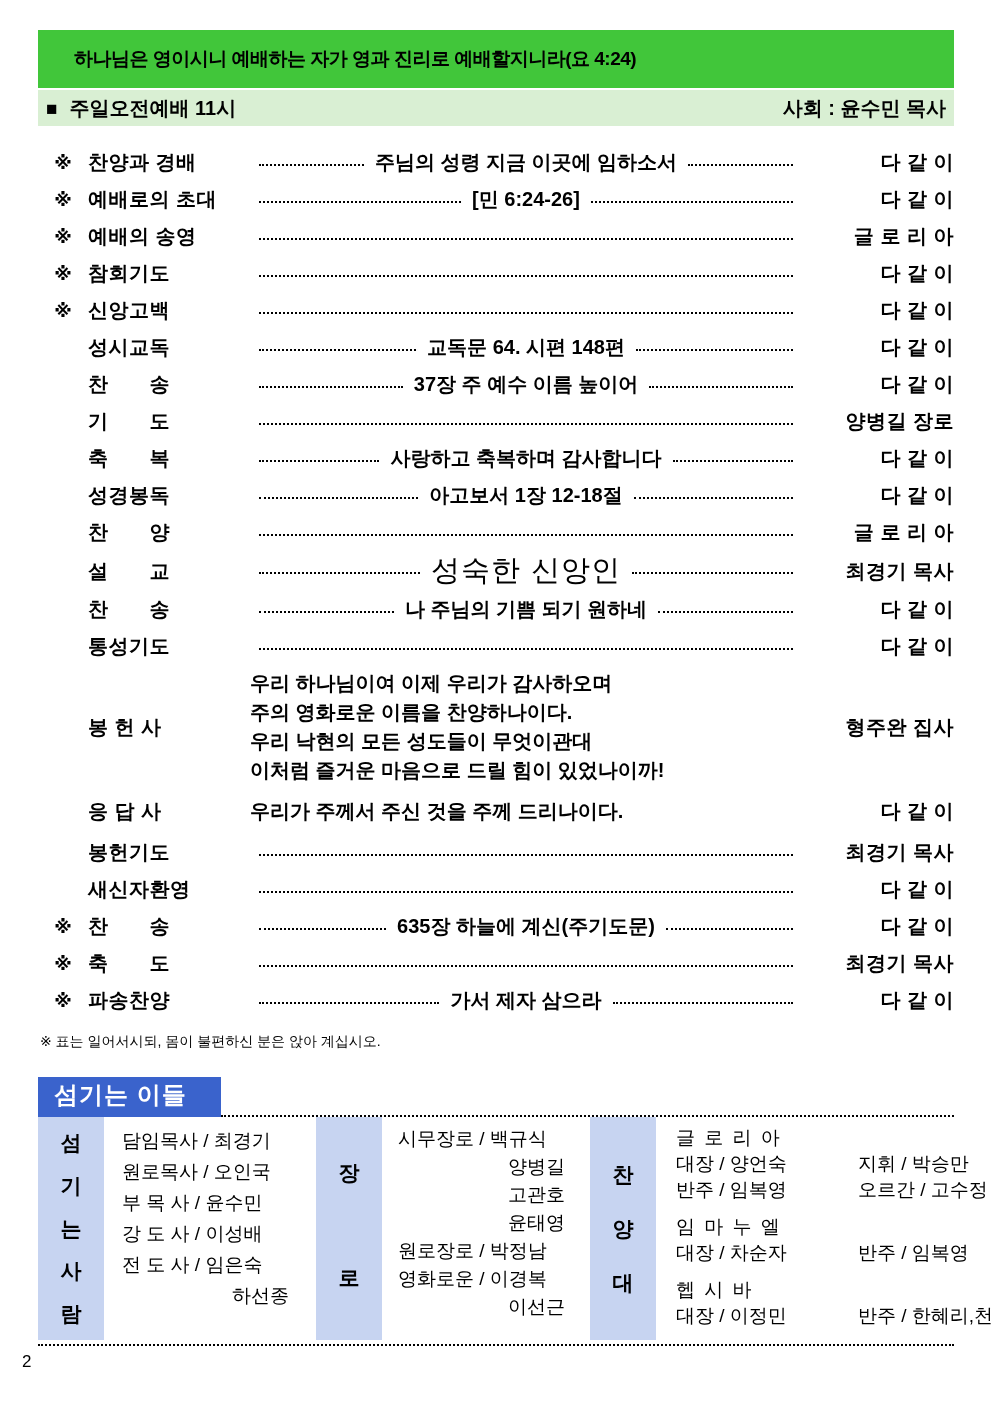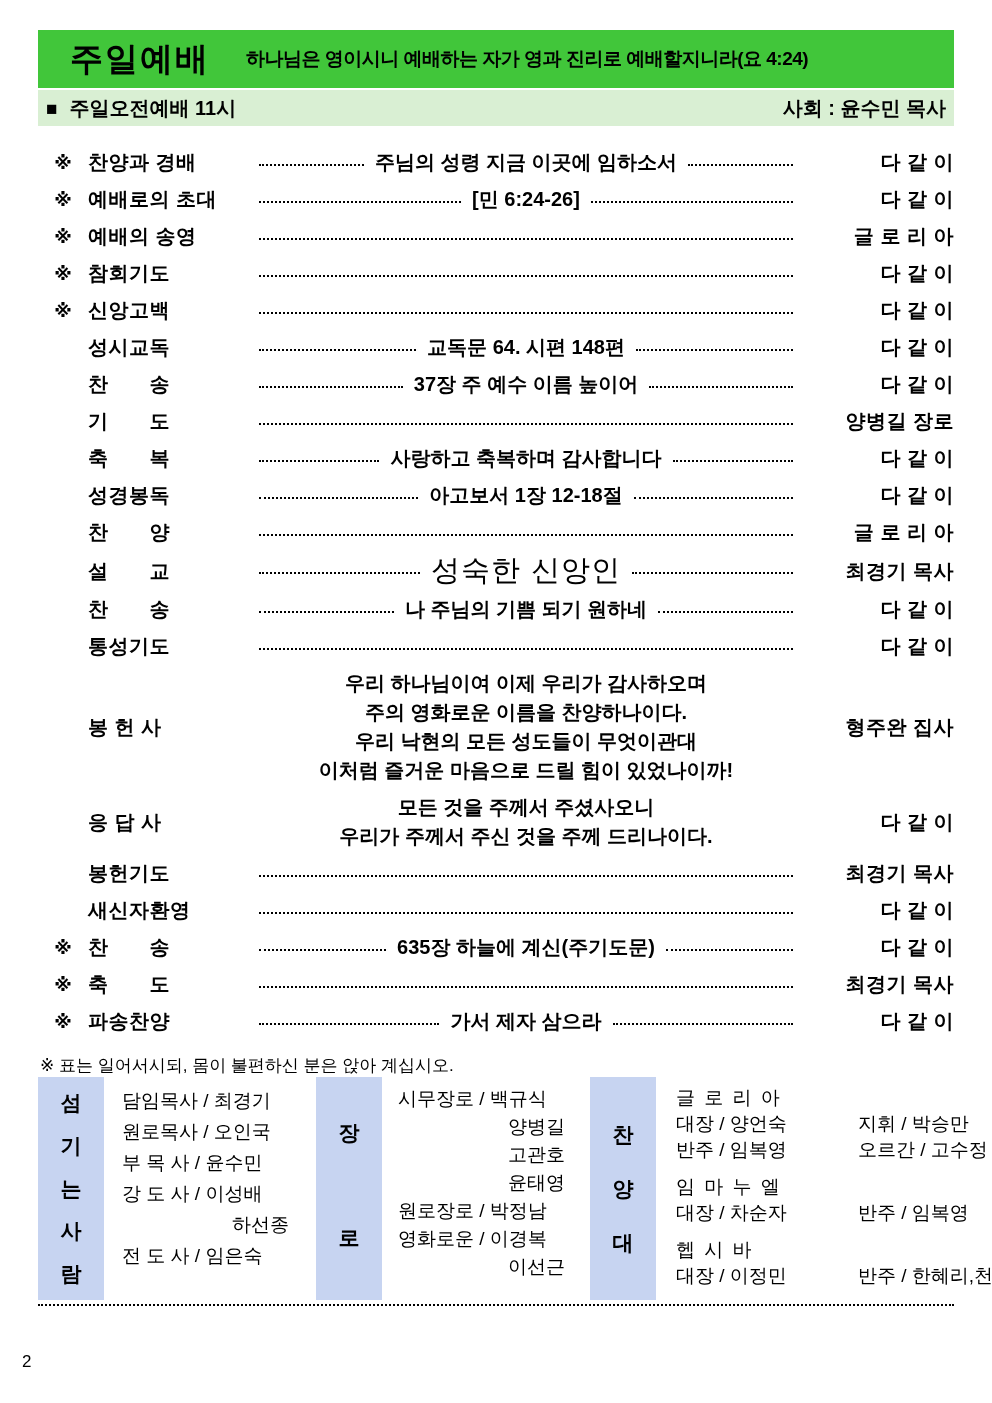--- a/index.html
+++ b/index.html
@@ -33,22 +33,22 @@
   .mk{width:50px;flex:none;text-align:center;font-size:18px;}
   .lb{width:162px;flex:none;white-space:pre;letter-spacing:0.5px;}
   .lead{flex:1;min-width:14px;border-bottom:2px dotted #000;margin:0 9px;transform:translateY(2px);}
   .ct{flex:none;text-align:left;padding:0 2px;white-space:pre;}
   .ct.sermon{
     font-family:"DejaVu Serif","Liberation Serif",serif;
     font-size:29px;font-weight:400;letter-spacing:1px;
   }
   .pf{width:152px;flex:none;text-align:right;white-space:pre;letter-spacing:0.5px;}
   .row.multi{padding:4px 0;}
-  .ctblock{flex:1;text-align:center;line-height:1.45;}
-  .note{font-size:17px;font-weight:400;margin:14px 0 0 2px;}
+  .ctblock{flex:1;text-align:left;line-height:1.45;}
+  .note{font-size:14px;font-weight:400;margin:14px 0 8px 2px;}
 
   
   .tabrow{display:flex;align-items:flex-end;margin-top:26px;}
   .tab{
     background:var(--tab-blue,#3a63cc);color:#fff;
     font-size:24px;font-weight:bold;
     padding:2px 34px 6px 16px;letter-spacing:1px;
   }
   .tabline{flex:1;border-bottom:2px dotted #000;}
   .stable{display:flex;border-bottom:2px dotted #000;padding:0 0 4px 0;}
@@ -74,21 +74,20 @@
   .gl{width:182px;flex:none;white-space:pre;}
   .gr{white-space:pre;}
   .pnum{position:absolute;left:22px;top:1352px;font-size:17px;font-weight:400;}
 </style>
 </head>
 <body>
 
 <div class="page">
 
   <div class="bar">
-    <span class="title">주일예배</span>
     <span class="verse">하나님은 영이시니 예배하는 자가 영과 진리로 예배할지니라(요 4:24)</span>
   </div>
 
   <div class="strip">
     <span class="strip-left">
       <span class="square">■</span>
       <span>주일오전예배 11시</span>
     </span>
     <span>사회 : 윤수민 목사</span>
   </div>
@@ -218,21 +217,20 @@
         <div>우리 낙현의 모든 성도들이 무엇이관대</div>
         <div>이처럼 즐거운 마음으로 드릴 힘이 있었나이까!</div>
       </span>
       <span class="pf">형주완 집사</span>
     </div>
 
     <div class="row multi">
       <span class="mk"></span>
       <span class="lb">응 답 사</span>
       <span class="ctblock">
-        <div>모든 것을 주께서 주셨사오니</div>
         <div>우리가 주께서 주신 것을 주께 드리나이다.</div>
       </span>
       <span class="pf">다 같 이</span>
     </div>
 
     <div class="row">
       <span class="mk"></span>
       <span class="lb">봉헌기도</span>
       <span class="lead"></span>
       <span class="pf">최경기 목사</span>
@@ -267,37 +265,41 @@
       <span class="lb">파송찬양</span>
       <span class="lead"></span>
       <span class="ct">가서 제자 삼으라</span>
       <span class="lead"></span>
       <span class="pf">다 같 이</span>
     </div>
 
     <div class="note">※ 표는 일어서시되, 몸이 불편하신 분은 앉아 계십시오.</div>
   </div>
 
+  <div class="tabrow">
+    <span class="tab">섬기는 이들</span>
+    <span class="tabline"></span>
+  </div>
 
   <div class="stable">
 
     <div class="hcell ha">
       <span>섬</span>
       <span>기</span>
       <span>는</span>
       <span>사</span>
       <span>람</span>
     </div>
     <div class="ccell colA">
       <div class="line">담임목사 / 최경기</div>
       <div class="line">원로목사 / 오인국</div>
       <div class="line">부 목 사 / 윤수민</div>
       <div class="line">강 도 사 / 이성배</div>
+      <div class="line">전 도 사 / 임은숙</div>
       <div class="line indent">하선종</div>
-      <div class="line">전 도 사 / 임은숙</div>
     </div>
 
     <div class="hcell hb">
       <span>장</span>
       <span>로</span>
     </div>
     <div class="ccell colB">
       <div class="line">시무장로 / 백규식</div>
       <div class="line indent">양병길</div>
       <div class="line indent">고관호</div>

